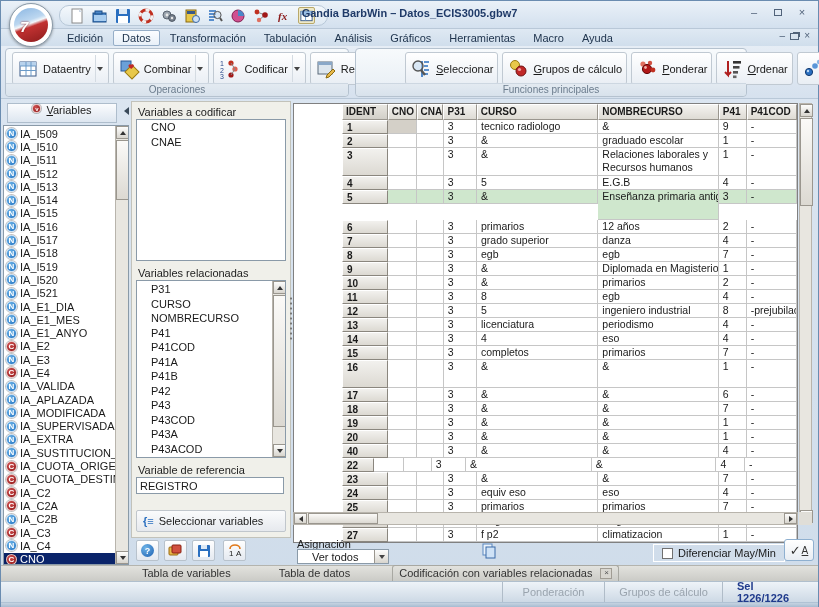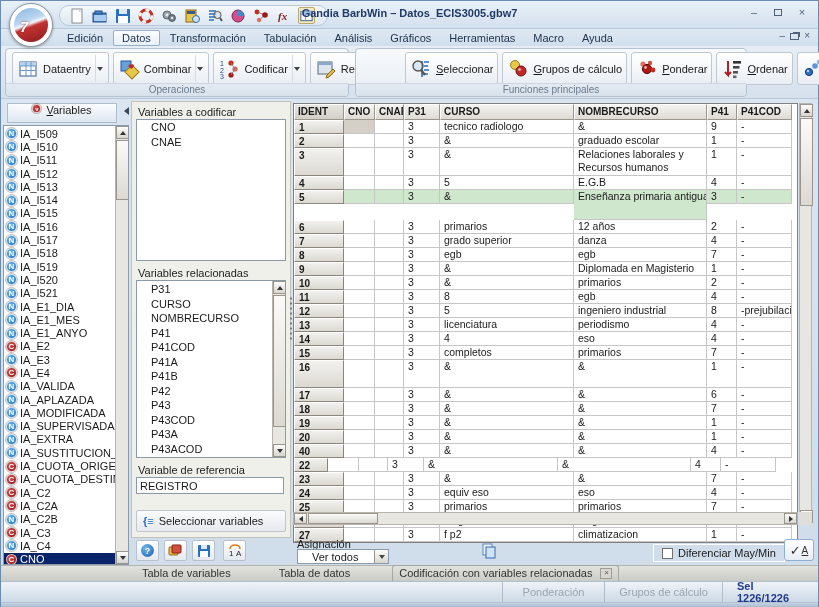--- a/index.html
+++ b/index.html
@@ -105,21 +105,21 @@
     background-image:radial-gradient(circle, #777 1px, transparent 1.2px);
     background-size:4px 5px; }
 
   
   .miniicons { position:absolute; left:135px; top:539px; display:flex; gap:5px; }
   .minib { width:23px; height:21px; background:linear-gradient(#ffffff,#e4e9f0); border:1px solid #b8c2cc;
     border-radius:2px; display:flex; align-items:center; justify-content:center; }
 
   
   .table-area { position:absolute; left:292px; top:100px; width:519px; height:437px; }
-  .grid { position:absolute; left:0; top:2px; width:505px; border:1px solid #808080; background:#fff; }
+  .grid { position:absolute; left:0; top:2px; width:505px; border:1px solid #808080; background:#fff;padding-left:48px; }
   .trow { display:flex; }
   .hcell { background:linear-gradient(#f4f3f0,#dedbd4); border-right:1px solid #9a968e;
     border-bottom:1px solid #9a968e; border-top:1px solid #fff; border-left:1px solid #fff;
     font-weight:bold; font-size:10px; padding:1px 3px; height:16px; overflow:hidden; white-space:nowrap; }
   .bcell { border-right:1px solid #c6c6c6; border-bottom:1px solid #c6c6c6; padding:0 4px;
     font-size:10.5px; overflow:hidden; white-space:nowrap; line-height:13px; }
   .identcell { background:linear-gradient(#f2f1ee,#dcd9d2); border:1px solid;
     border-color:#fff #8a867e #8a867e #fff; font-weight:bold; font-size:10px; padding:0 4px; line-height:13px; }
   .hl .bcell { background:#cfe7cd; }
   .focuscell { background:#d4d0c8; }

